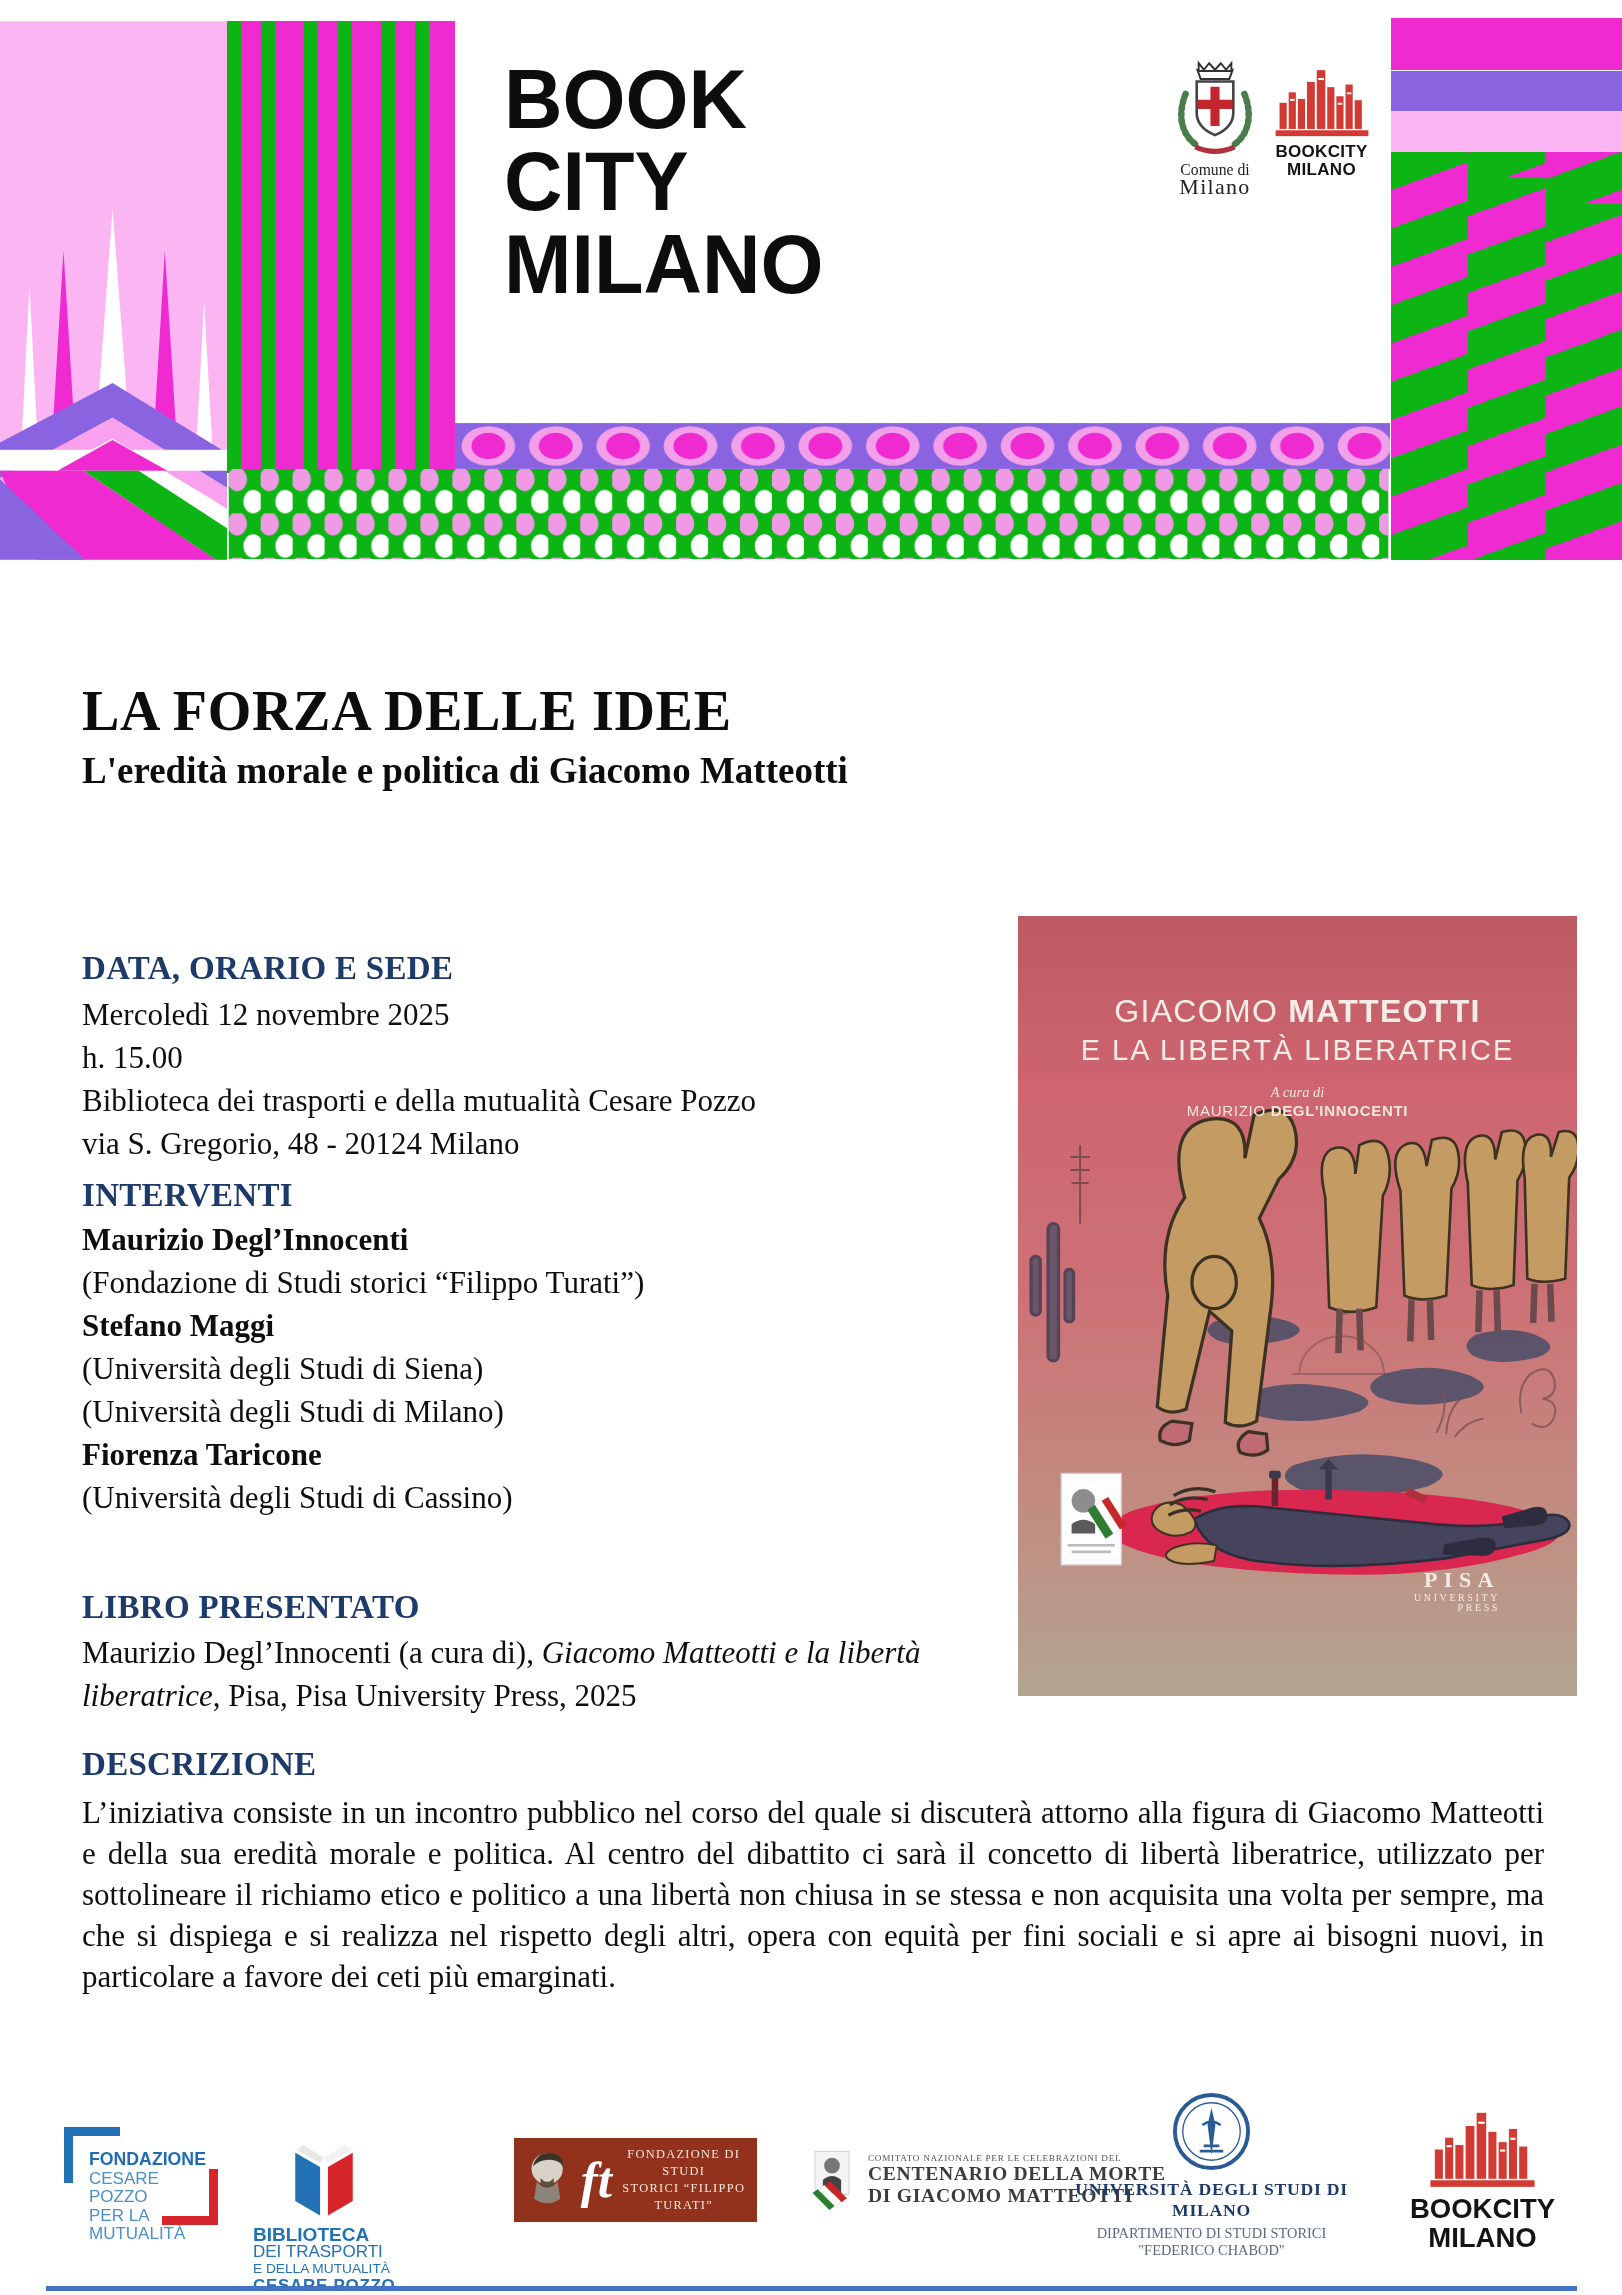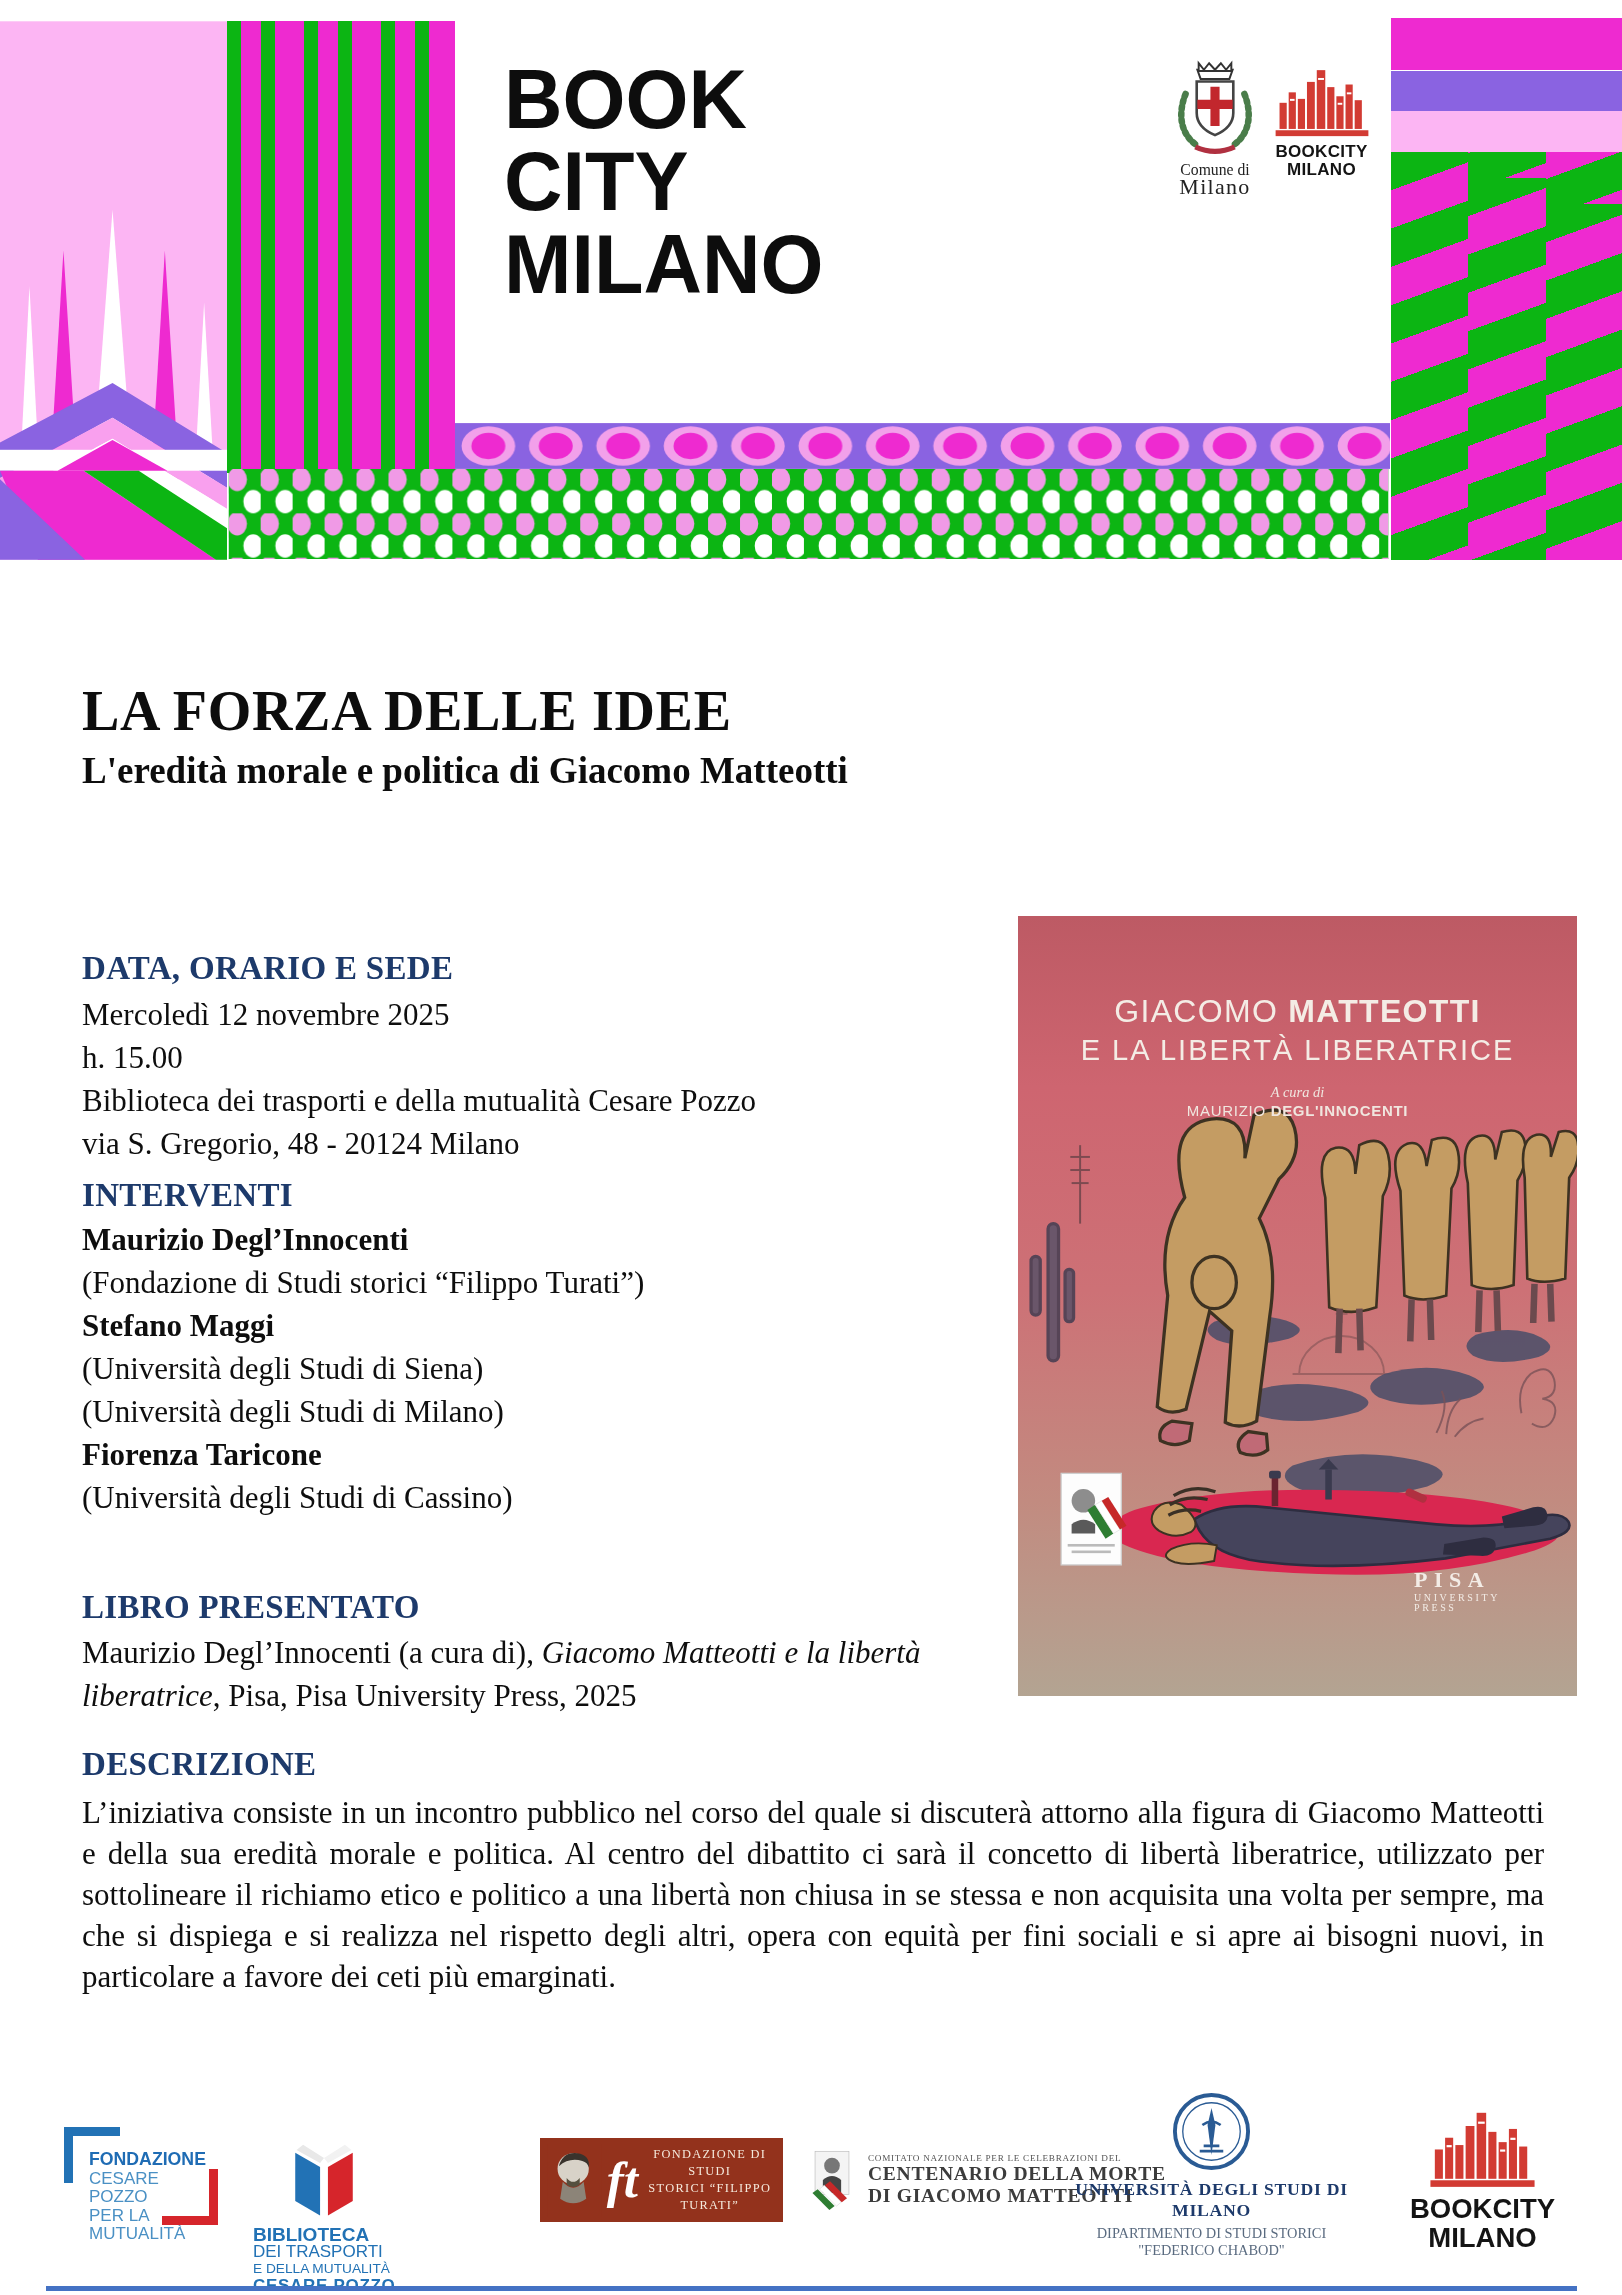--- a/index.html
+++ b/index.html
@@ -49,21 +49,21 @@
   .cov-title { position:absolute; left:0; top:77px; width:100%; text-align:center;
     font-family:"Liberation Sans",sans-serif; color:#f4ece5; font-size:32px; letter-spacing:1.3px; font-weight:300; }
   .cov-title .b { font-weight:800; }
   .cov-title2 { position:absolute; left:0; top:118px; width:100%; text-align:center;
     font-family:"Liberation Sans",sans-serif; color:#f4ece5; font-size:29px; letter-spacing:2px; font-weight:400; }
   .cov-cura { position:absolute; left:0; top:168px; width:100%; text-align:center;
     font-family:"Liberation Serif",serif; font-style:italic; color:#f0e6df; font-size:14.4px; }
   .cov-name { position:absolute; left:0; top:186px; width:100%; text-align:center;
     font-family:"Liberation Sans",sans-serif; color:#f0e6df; font-size:15px; letter-spacing:0.7px; }
   .cov-name .b { font-weight:800; }
-  .cov-pisa { position:absolute; left:396px; top:651px; text-align:left; color:#f3ece6;
+  .cov-pisa { position:absolute; left:396px; top:651px; text-align:right; color:#f3ece6;
     font-family:"Liberation Serif",serif; }
   .cov-pisa .p1 { font-size:22px; letter-spacing:6.5px; font-weight:700; }
   .cov-pisa .p2 { font-size:10px; letter-spacing:2.6px; line-height:9.8px; }
 
   
   .flogo { position:absolute; }
   .fcp-box { position:relative; width:154px; height:98px; padding:22px 0 0 25px; }
   .fcp-br-tl { position:absolute; left:0; top:0; width:56px; height:56px;
     border-left:9.8px solid #2272b5; border-top:9.8px solid #2272b5; }
   .fcp-br-br { position:absolute; right:0; bottom:0; width:56px; height:56px;
@@ -346,21 +346,21 @@
     <path d="M94,18 L58,38 L52,30 L84,10 Z" fill="#f2f2f2"></path>
   </svg>
   <div class="bib-txt">
     <div class="bib-t1">BIBLIOTECA</div>
     <div class="bib-t2">DEI TRASPORTI</div>
     <div class="bib-t3">E DELLA MUTUALITÀ</div>
     <div class="bib-t4">CESARE POZZO</div>
   </div>
 </div>
 
-<div class="flogo turati" style="left:540px;top:2138px;">
+<div class="flogo turati" style="left:514px;top:2138px;">
   <svg width="55" height="73" viewBox="0 0 84 112">
     <rect width="84" height="112" fill="#93321c"></rect>
     <circle cx="40" cy="38" r="24" fill="#d8d2c8"></circle>
     <path d="M18,34 q6,-22 28,-20 q20,2 18,22 q-2,-8 -10,-10 q-20,-6 -36,8 Z" fill="#3a332c"></path>
     <path d="M24,58 q16,18 32,0 l4,26 q-20,14 -40,0 Z" fill="#8c8478"></path>
     <path d="M30,52 q10,12 20,0 l0,10 q-10,8 -20,0 Z" fill="#55503f"></path>
   </svg>
   <div class="turati-ft">ft</div>
   <div class="turati-txt">
     <div>FONDAZIONE DI STUDI</div>

